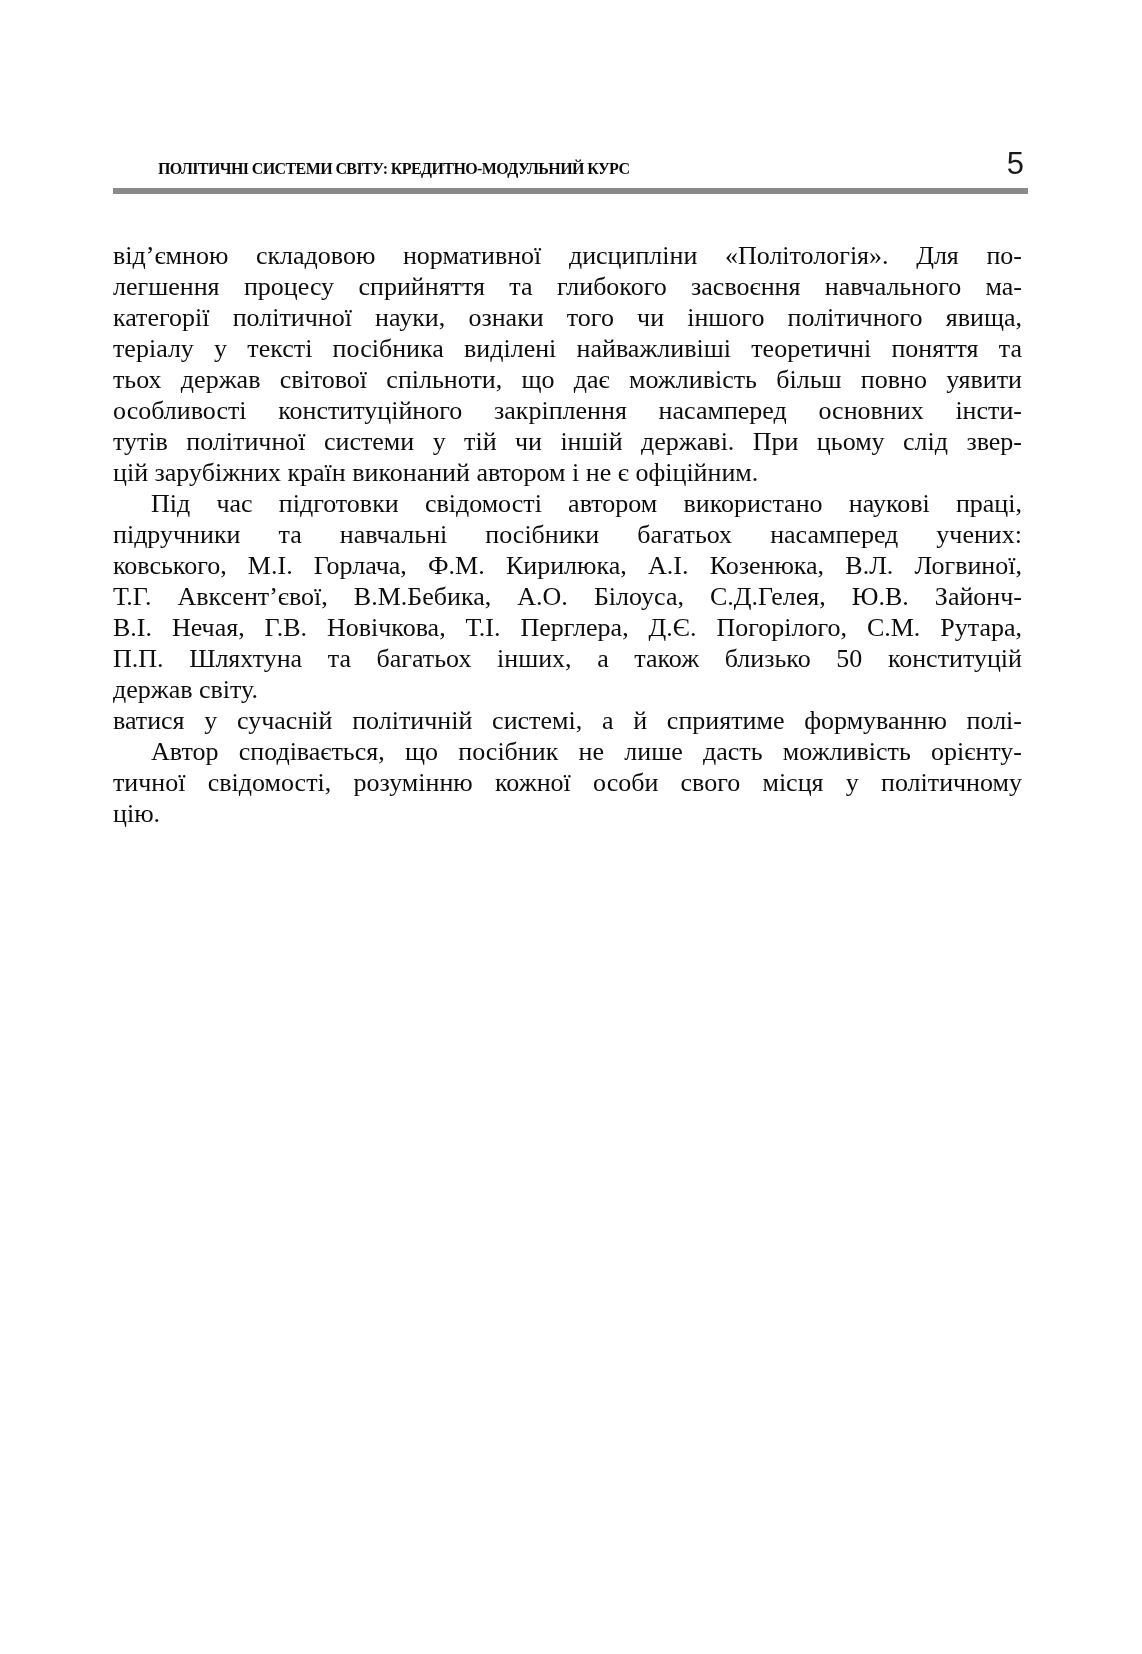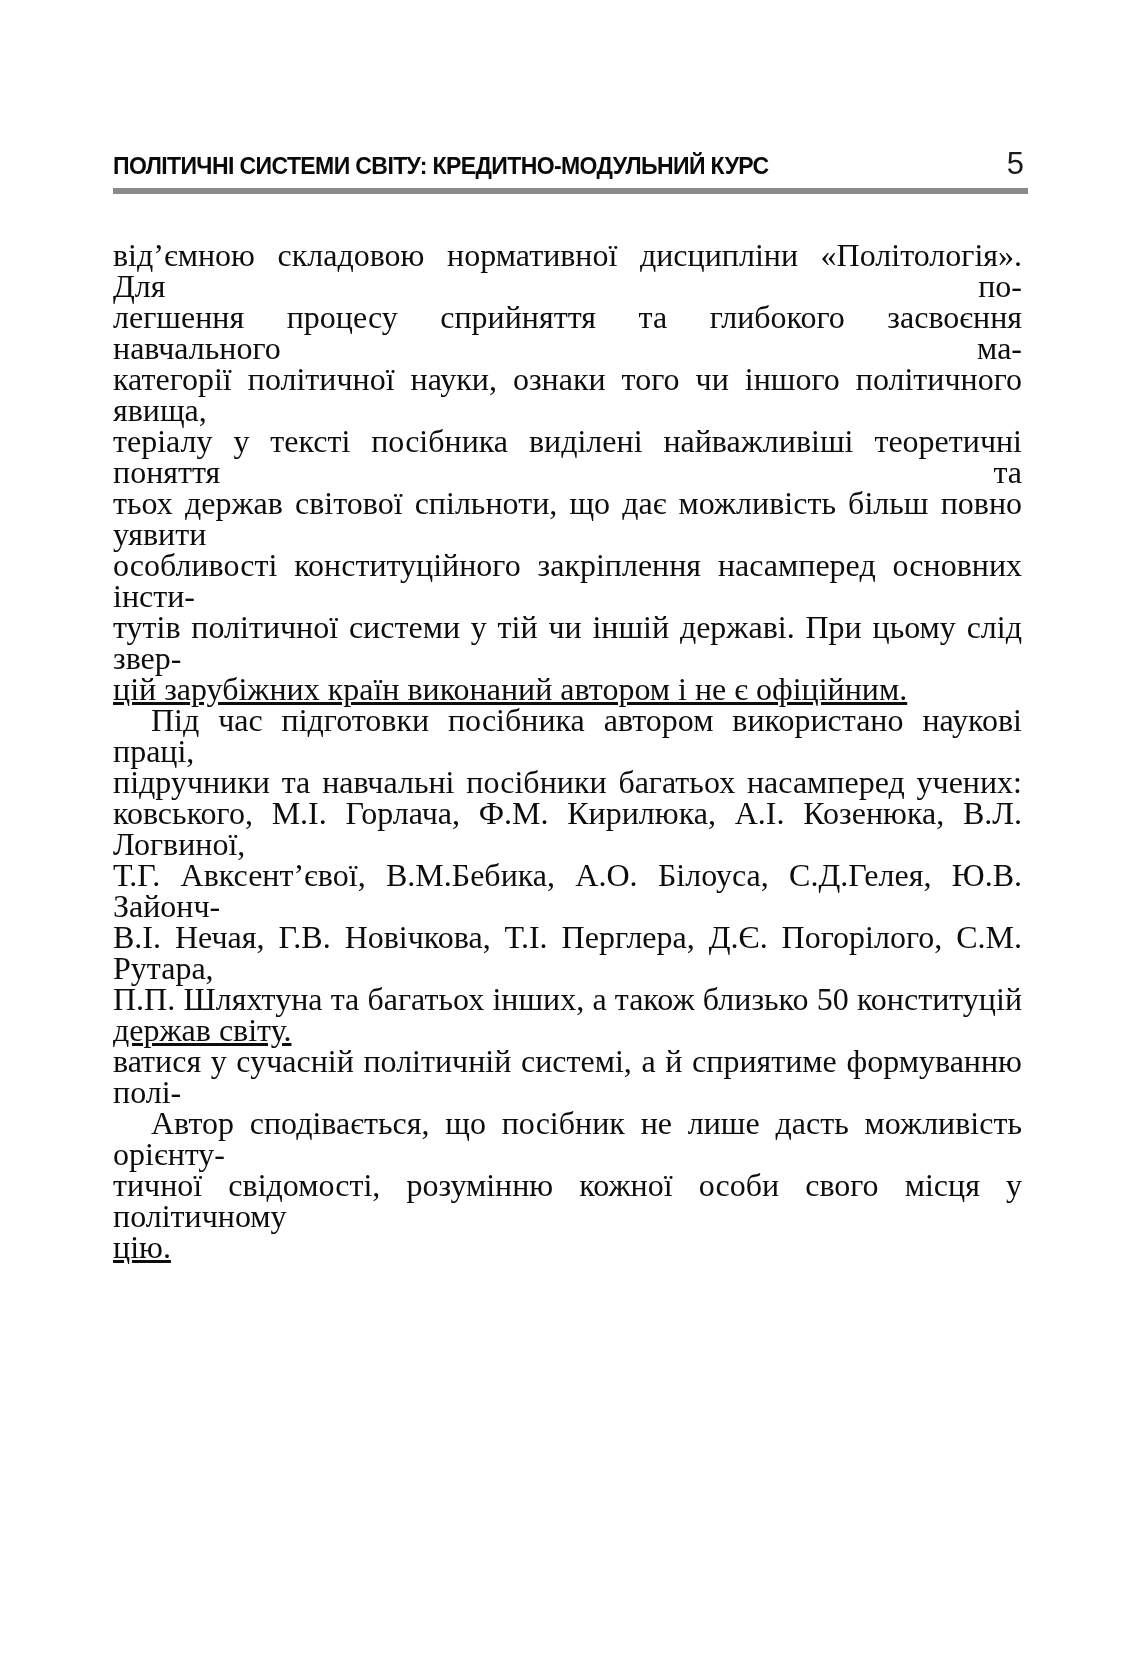--- a/index.html
+++ b/index.html
@@ -14,26 +14,27 @@
   .running-header {
     position: absolute;
     left: 113px;
     right: 118px;
     top: 148px;
     display: flex;
     justify-content: space-between;
     align-items: baseline;
   }
   .header-title {
-    font-family: Liberation Sans, sans-serif;
+    font-family: Liberation Serif, serif;
     font-weight: 700;
-    font-size: 23px;
+    font-size: 16px;
     letter-spacing: -0.6px;
     color: #0a0a0a;
     white-space: nowrap;
+    margin-left: 45px;
   }
   .page-number {
     font-family: "Liberation Sans", sans-serif;
     font-weight: 400;
     font-size: 31px;
     color: #1a1a1a;
     line-height: 1;
   }
   .header-rule {
     position: absolute;
@@ -41,31 +42,31 @@
     top: 188px;
     width: 915px;
     height: 6px;
     background: #8a8a8a;
   }
   .body-text {
     position: absolute;
     left: 113px;
     top: 240px;
     width: 909px;
-    font-size: 32px;
+    font-size: 26px;
     line-height: 31px;
     color: #0d0d0d;
   }
   .para { margin: 0; padding: 0; }
   .line {
     text-align: justify;
     text-align-last: justify;
     white-space: normal;
   }
-  .line.para-end { text-align-last: left; text-decoration: underline; }
+  .line.para-end { text-align-last: left; }
   .line.indent { text-indent: 38px; }
 </style>
 </head>
 <body>
 
 <div class="page">
 
   <div class="running-header">
     <span class="header-title">ПОЛІТИЧНІ СИСТЕМИ СВІТУ: КРЕДИТНО-МОДУЛЬНИЙ КУРС</span>
     <span class="page-number">5</span>
@@ -80,21 +81,21 @@
       <div class="line">легшення процесу сприйняття та глибокого засвоєння навчального ма-</div>
       <div class="line">категорії політичної науки, ознаки того чи іншого політичного явища,</div>
       <div class="line">теріалу у тексті посібника виділені найважливіші теоретичні поняття та</div>
       <div class="line">тьох держав світової спільноти, що дає можливість більш повно уявити</div>
       <div class="line">особливості конституційного закріплення насамперед основних інсти-</div>
       <div class="line">тутів політичної системи у тій чи іншій державі. При цьому слід звер-</div>
       <div class="line para-end">цій зарубіжних країн виконаний автором і не є офіційним.</div>
     </div>
 
     <div class="para">
-      <div class="line indent">Під час підготовки посібника автором використано наукові праці,</div>
+      <div class="line indent">Під час підготовки свідомості автором використано наукові праці,</div>
       <div class="line">підручники та навчальні посібники багатьох насамперед учених:</div>
       <div class="line">ковського, М.І. Горлача, Ф.М. Кирилюка, А.І. Козенюка, В.Л. Логвиної,</div>
       <div class="line">Т.Г. Авксент’євої, В.М.Бебика, А.О. Білоуса, С.Д.Гелея, Ю.В. Зайонч-</div>
       <div class="line">В.І. Нечая, Г.В. Новічкова, Т.І. Перглера, Д.Є. Погорілого, С.М. Рутара,</div>
       <div class="line">П.П. Шляхтуна та багатьох інших, а також близько 50 конституцій</div>
       <div class="line para-end">держав світу.</div>
     </div>
 
     <div class="para">
       <div class="line">ватися у сучасній політичній системі, а й сприятиме формуванню полі-</div>

